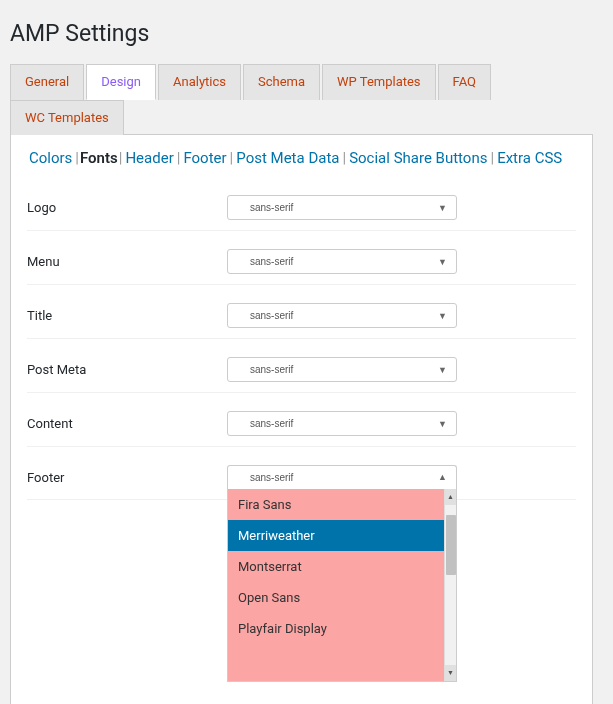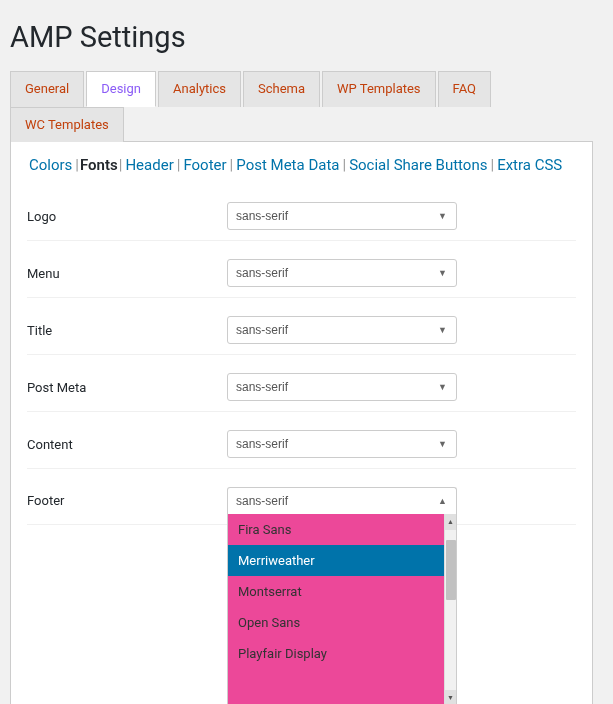--- a/index.html
+++ b/index.html
@@ -9,21 +9,21 @@
       background: #f1f1f1;
       color: #333;
     }
     .page-wrapper {
       width: 613px;
       min-height: 704px;
       background: #f1f1f1;
       padding: 20px 20px 20px 10px;
     }
     .page-title {
-      font-size: 29px;
+      font-size: 23px;
       font-weight: 400;
       color: #23282d;
       margin-bottom: 16px;
     }
     .tabs-bar {
       display: flex;
       flex-wrap: wrap;
       border-bottom: 1px solid #ccc;
       margin-bottom: 0;
       background: #f1f1f1;
@@ -91,25 +91,25 @@
       font-size: 13px;
       color: #23282d;
       font-weight: 400;
     }
     .form-control-wrap {
       flex: 1;
       position: relative;
     }
     .select-box {
       width: 230px;
-      padding: 6px 28px 6px 8px;
+      padding: 6px 28px 6px 22px;
       border: 1px solid #ccc;
       border-radius: 3px;
       background: #fff;
-      font-size: 12px;
+      font-size: 10px;
       color: #555;
       appearance: none;
       -webkit-appearance: none;
       cursor: pointer;
       outline: none;
       position: relative;
     }
     .select-wrapper {
       position: relative;
       display: inline-block;
@@ -147,21 +147,21 @@
       transform: translateY(-50%);
       pointer-events: none;
     }
     .dropdown-open {
       position: absolute;
       top: 100%;
       left: 0;
       width: 230px;
       border: 1px solid #ccc;
       border-top: none;
-      background: #ec4899;
+      background: #fca5a5;
       z-index: 100;
       max-height: 200px;
       overflow: hidden;
     }
     .dropdown-scroll {
       max-height: 190px;
       overflow-y: auto;
     }
     .dropdown-scroll::-webkit-scrollbar {
       width: 12px;

